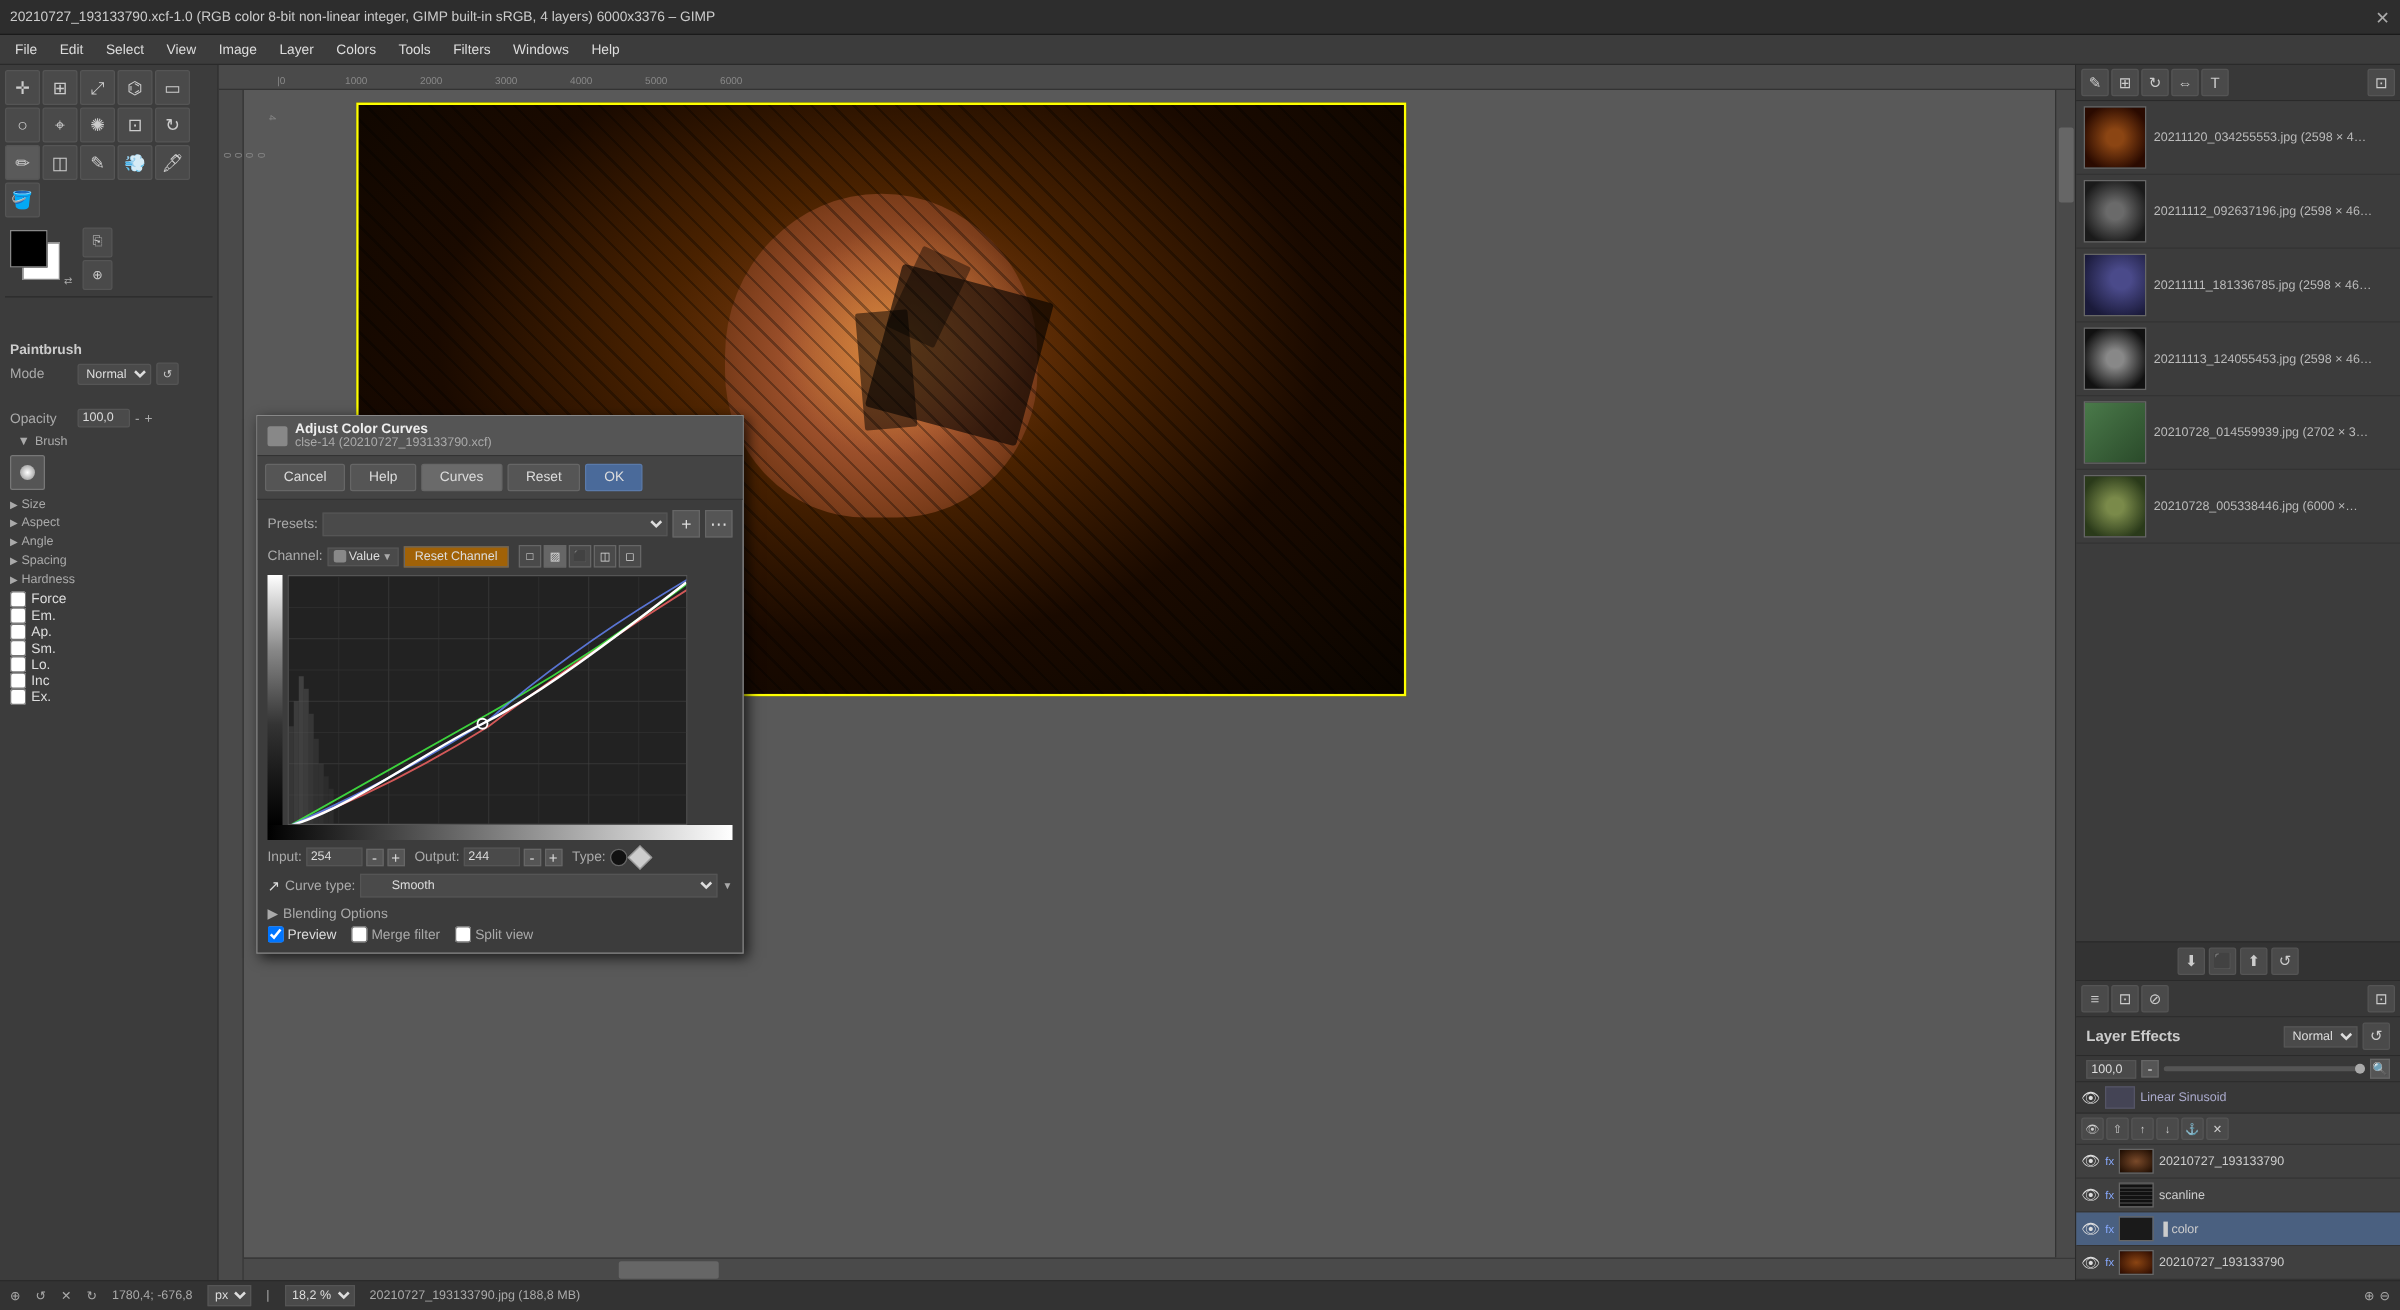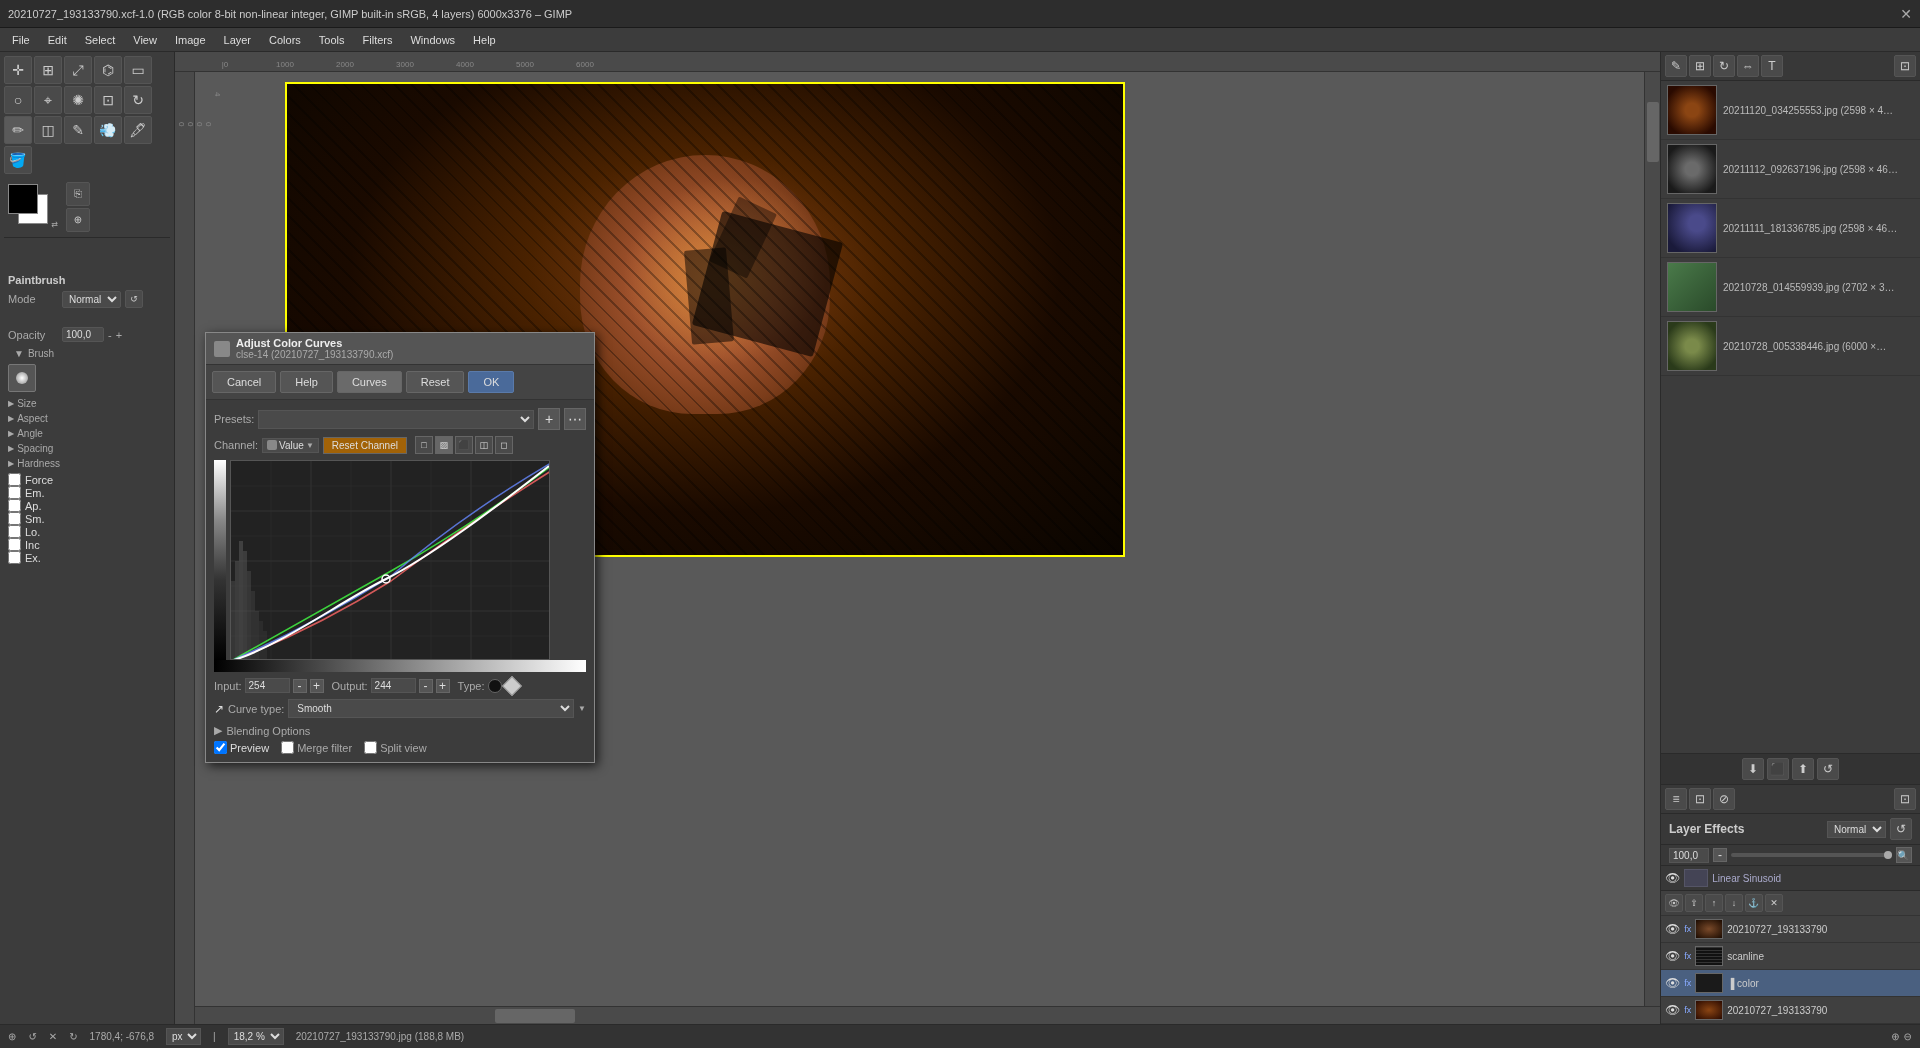--- a/index.html
+++ b/index.html
@@ -507,21 +507,21 @@
       gap: 4px;
       margin-bottom: 6px;
     }
     .curve-type-label { color: #aaa; font-size: 11px; }
     .curve-type-select {
       flex: 1;
       background: #4a4a4a;
       border: 1px solid #555;
       color: #ddd;
       font-size: 10px;
-      padding: 2px 4px;
+      padding: 2px 20px;
     }
 
     .blending-options-row {
       margin-bottom: 4px;
       cursor: pointer;
     }
     .blending-options-label {
       color: #aaa;
       font-size: 11px;
       display: flex;
@@ -695,21 +695,21 @@
       </div>
       <div class="section-toggle">
         <span class="section-toggle-arrow">▶</span>
         <span>Spacing</span>
       </div>
       <div class="section-toggle">
         <span class="section-toggle-arrow">▶</span>
         <span>Hardness</span>
       </div>
 
-      <div style="display:flex;align-items:center;gap:4px;margin-top:2px;">
+      <div style="display:flex;align-items:flex-start;gap:4px;margin-top:2px;">
         <input type="checkbox" style="">
         <span>Force</span>
       </div>
       <div style="display:flex;align-items:center;gap:4px;">
         <input type="checkbox" style="">
         <span>Em.</span>
       </div>
       <div style="display:flex;align-items:center;gap:4px;">
         <input type="checkbox" style="">
         <span>Ap.</span>
@@ -954,20 +954,26 @@
         <div class="thumb-img">
             <div class="thumb-img-inner2"></div>
           </div>
         <span class="thumb-label">20211112_092637196.jpg (2598 × 46…</span>
       </div>
       <div class="thumbnail-item">
         <div class="thumb-img">
             <div class="thumb-img-inner3"></div>
           </div>
         <span class="thumb-label">20211111_181336785.jpg (2598 × 46…</span>
+      </div>
+      <div class="thumbnail-item">
+        <div class="thumb-img">
+            <div class="thumb-img-inner4"></div>
+          </div>
+        <span class="thumb-label">20211113_124055453.jpg (2598 × 46…</span>
       </div>
       <div class="thumbnail-item">
         <div class="thumb-img">
             <div class="thumb-img-inner5"></div>
           </div>
         <span class="thumb-label">20210728_014559939.jpg (2702 × 3…</span>
       </div>
       <div class="thumbnail-item">
         <div class="thumb-img">
             <div class="thumb-img-inner6"></div>

